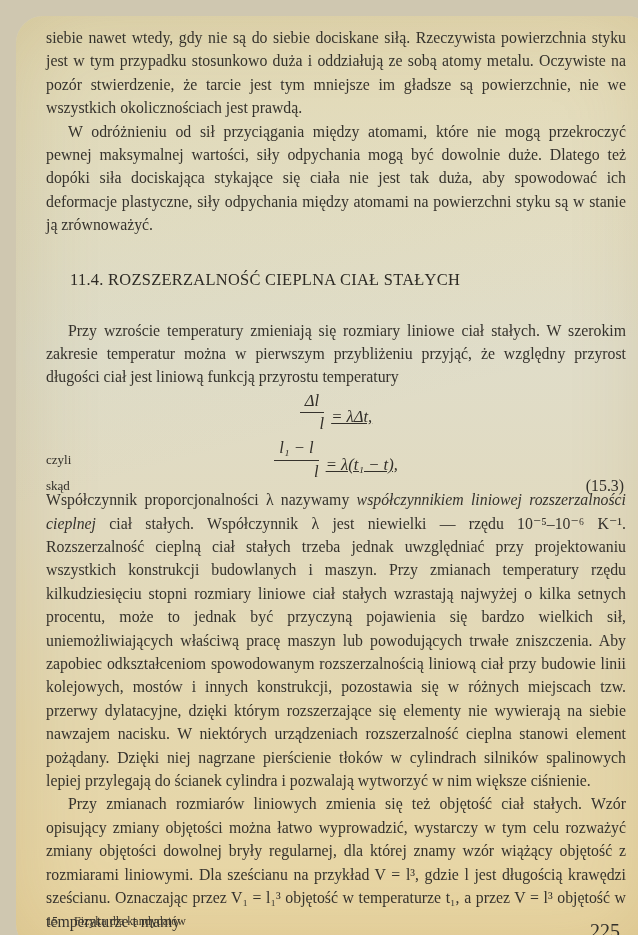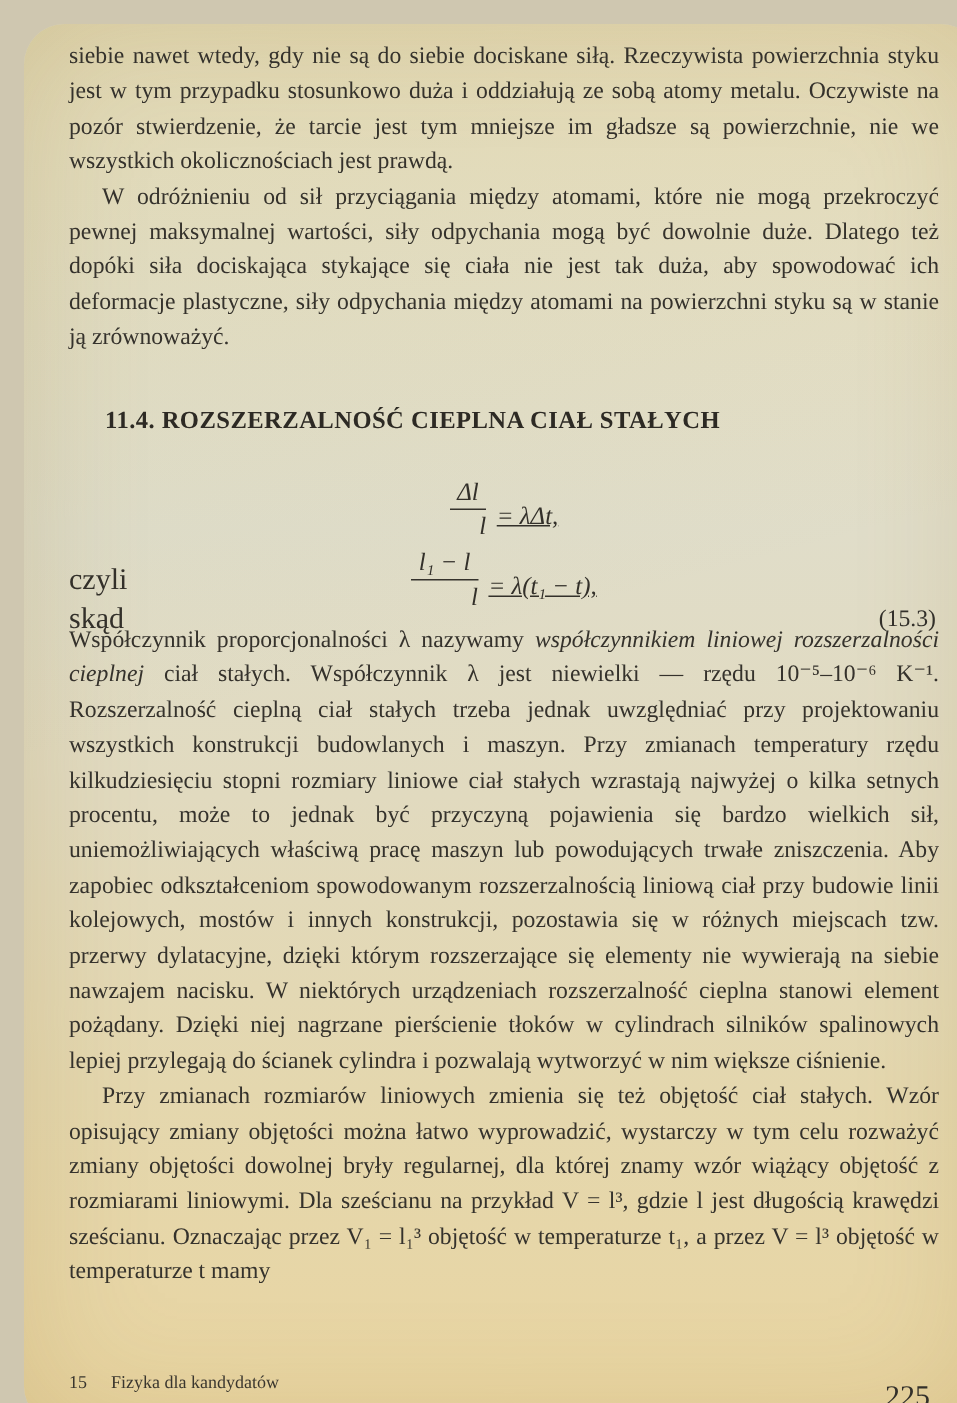--- a/index.html
+++ b/index.html
@@ -14,29 +14,29 @@
       linear-gradient(180deg, #ecdfb9 0%, #e7dfc2 16%, #e0ddc9 36%, #e1dabf 55%, #e4d7ae 76%, #e9d5a1 100%);
     box-shadow: inset 0 0 85px rgba(150,115,45,0.20);
     font-family:"Liberation Serif","DejaVu Serif",serif;
     color:#35322c;
     overflow:hidden;
     border-radius:27px;
   }
   p.body { margin:0; font-size:15.8px; line-height:23.4px; text-align:justify; }
   p.indent { text-indent:22px; }
   .heading {
-    font-size:16.4px; font-weight:bold; letter-spacing:0.3px;
+    font-size:16.4px; font-weight:normal; letter-spacing:0.3px;
     margin:33px 0 29px; padding-left:24px; color:#2d2a24;
   }
   .italic { font-style:italic; }
   .eq-row { position:relative; text-align:center; font-size:16.6px; color:#33302a; }
   .math { font-style:italic; }
   .eq-label {
     position:absolute; left:0; top:50%; transform:translateY(-50%);
-    font-style:normal; font-size:20px;
+    font-style:normal; font-size:13px;
   }
   .eq-number {
     position:absolute; right:2px; top:50%; transform:translateY(-50%);
     font-style:normal; font-size:15.8px;
   }
   .frac { display:inline-block; vertical-align:-38%; text-align:right; line-height:1.12; }
   .frac .num { display:block; border-bottom:1.2px solid #35322c; padding:0 5px 2px; }
   .frac .den { display:block; padding-top:2px; }
   .rhs { margin-left:7px;text-decoration:underline; }
   .eq-f1 { margin:3px 0 2px; }
@@ -56,20 +56,21 @@
 <body>
 
 <div class="page">
 
   <p class="body">siebie nawet wtedy, gdy nie są do siebie dociskane siłą. Rzeczywista powierzchnia styku jest w tym przypadku stosunkowo duża i oddziałują ze sobą atomy metalu. Oczywiste na pozór stwierdzenie, że tarcie jest tym mniejsze im gładsze są powierzchnie, nie we wszystkich okolicznościach jest prawdą.</p>
 
   <p class="body indent">W odróżnieniu od sił przyciągania między atomami, które nie mogą przekroczyć pewnej maksymalnej wartości, siły odpychania mogą być dowolnie duże. Dlatego też dopóki siła dociskająca stykające się ciała nie jest tak duża, aby spowodować ich deformacje plastyczne, siły odpychania między atomami na powierzchni styku są w stanie ją zrównoważyć.</p>
 
   <h2 class="heading">11.4. ROZSZERZALNOŚĆ CIEPLNA CIAŁ STAŁYCH</h2>
 
+  <p class="body indent">Przy wzroście temperatury zmieniają się rozmiary liniowe ciał stałych. W szerokim zakresie temperatur można w pierwszym przybliżeniu przyjąć, że względny przyrost długości ciał jest liniową funkcją przyrostu temperatury</p>
 
   <div class="eq-row eq-f1">
     <span class="math"><span class="frac"><span class="num">Δl</span><span class="den">l</span></span><span class="rhs">= λΔt,</span></span>
   </div>
 
   <div class="eq-row eq-f2">
     <span class="eq-label">czyli</span>
     <span class="math"><span class="frac"><span class="num">l₁ − l</span><span class="den">l</span></span><span class="rhs">= λ(t₁ − t),</span></span>
   </div>
 

